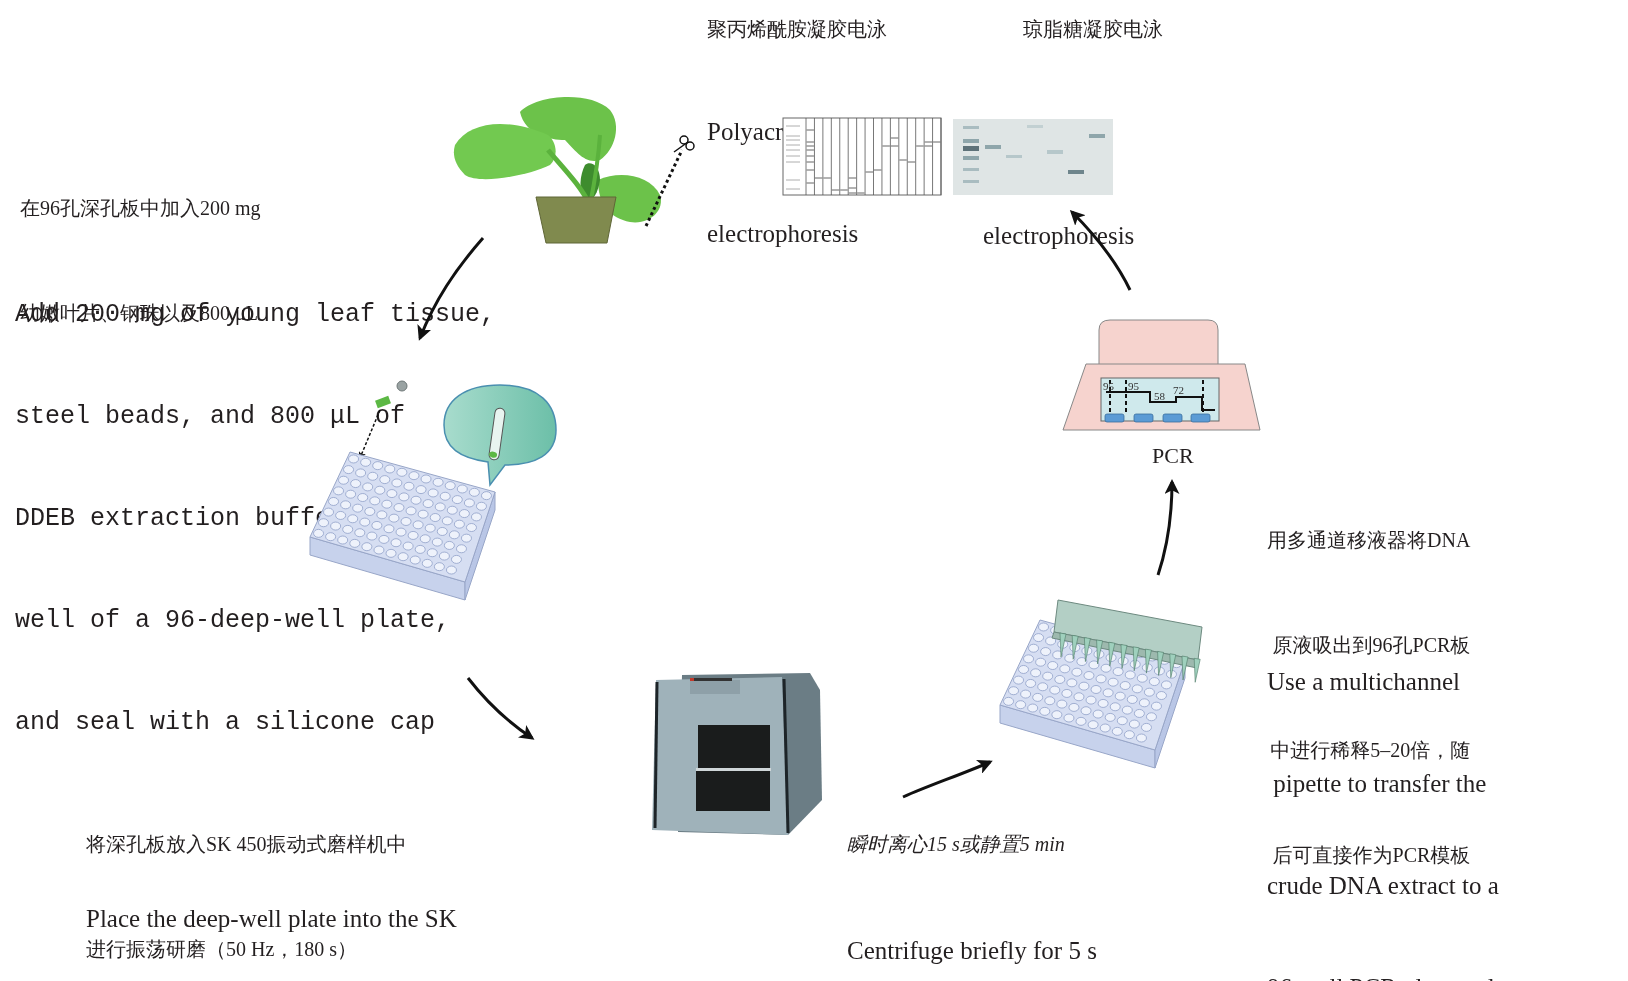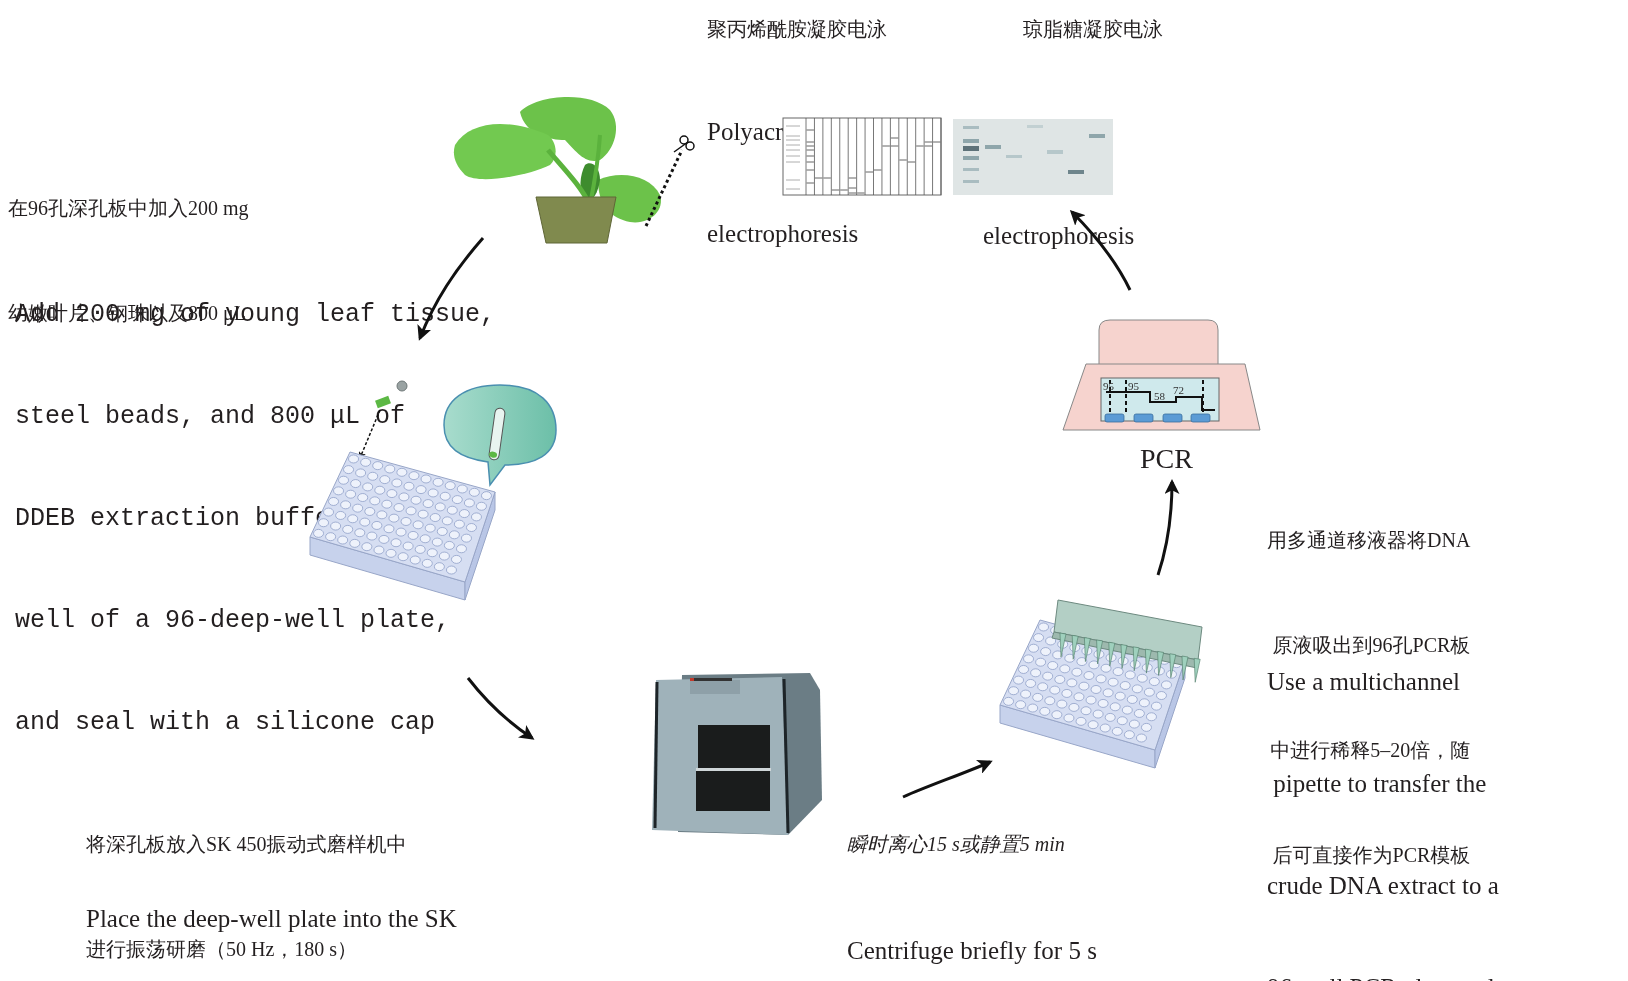--- a/index.html
+++ b/index.html
@@ -1,26 +1,26 @@
 <!DOCTYPE html>
 <html><head>
 <meta charset="utf-8">
 <style>
   html, body { margin:0; padding:0; background:#ffffff; }
   body { width:1628px; height:981px; position:relative; overflow:hidden;
          font-family:"Liberation Serif","DejaVu Serif",serif; color:#231f20; }
   .txt { position:absolute; line-height:34px; font-size:25px; white-space:pre; }
   .zh { font-size:20px; line-height:35px; letter-spacing:0px; }
   svg.layer { position:absolute; left:0; top:0; }
-  .label-pcr { position:absolute; font-size:28px; }
+  .label-pcr { position:absolute; font-size:22px;margin-left:12px; }
 </style>
 </head>
 <body>
 
-<div class="txt zh" style="left:8px; top:121px;">
+<div class="txt zh" style="left:20px; top:121px;">
   <div>在96孔深孔板中加入200 mg</div>
   <div>幼嫩叶片、钢珠以及800 μL</div>
 </div>
 <div class="txt" style="left:15px; top:230px;font-family:Liberation Mono, monospace;">
   <div>Add 200 mg of young leaf tissue,</div>
   <div>steel beads, and 800 μL of</div>
   <div>DDEB extraction buffer to each</div>
   <div>well of a 96-deep-well plate,</div>
   <div>and seal with a silicone cap</div>
 </div>

